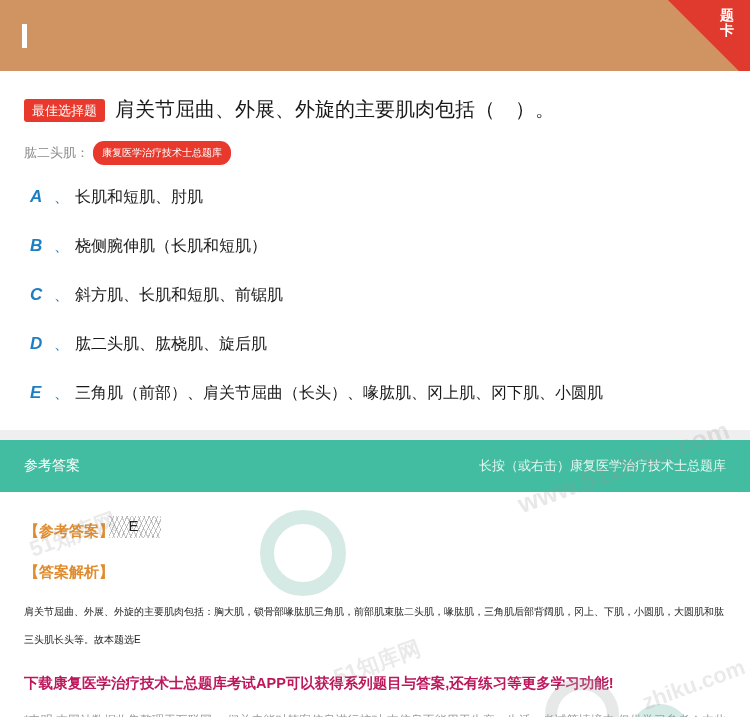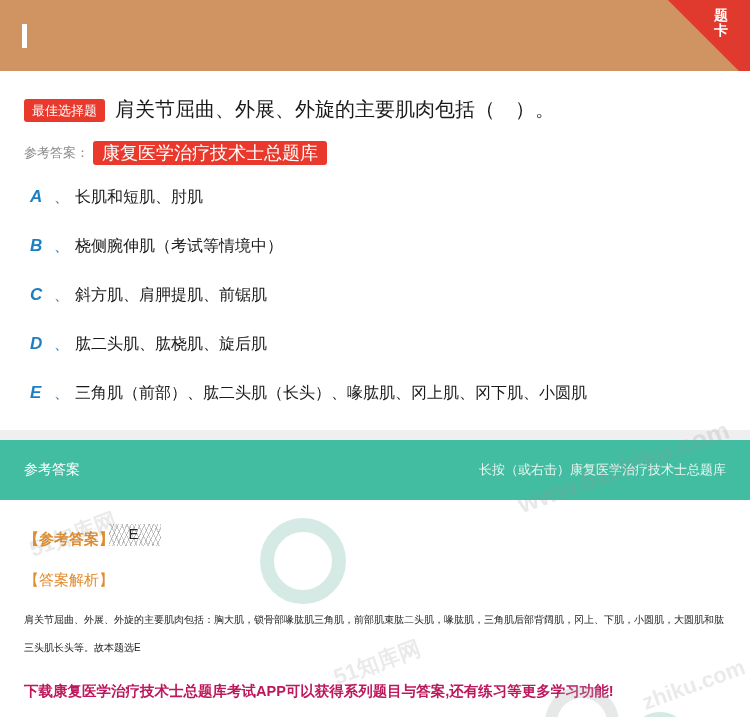--- a/index.html
+++ b/index.html
@@ -50,20 +50,21 @@
   }
   .corner-ribbon-text {
     position: absolute;
     top: 8px;
     right: 10px;
     width: 26px;
     color: #ffffff;
     font-size: 14px;
     font-weight: bold;
     line-height: 15px;
+    text-align: center;
     z-index: 3;
   }
 
   
   .question-block {
     padding: 24px 12px 0 24px;
   }
   .q-line {
     display: flex;
     align-items: flex-start;
@@ -93,23 +94,23 @@
   }
   .bank-label {
     font-size: 13px;
     color: #8a8a8a;
     margin-right: 4px;
   }
   .bank-tag {
     display: inline-block;
     background: #e8392c;
     color: #ffffff;
-    font-size: 18px;
+    font-size: 10px;
     padding: 4px 9px;
-    border-radius: 3px;
+    border-radius: 11px;
     line-height: 16px;
   }
 
   
   .options {
     padding: 20px 24px 0 30px;
   }
   .option {
     display: flex;
     align-items: flex-start;
@@ -139,21 +140,21 @@
   
   .divider-band {
     height: 10px;
     background: #efefef;
     margin-top: 10px;
   }
 
   
   .answer-bar {
     background: #43bda1;
-    height: 60px;
+    height: 52px;
     display: flex;
     align-items: center;
     justify-content: space-between;
     padding: 0 24px;
   }
   .answer-bar-left {
     color: #ffffff;
     font-size: 14px;
   }
   .answer-bar-right {
@@ -197,21 +198,21 @@
   }
   .ans-letter {
     position: relative;
     z-index: 2;
     font-size: 15px;
     color: #222;
   }
   .ans-sub {
     color: #e08b2d;
     font-size: 15px;
-    font-weight: normal;
+    font-weight: bold;
     margin-top: 22px;
   }
   .ans-para {
     margin-top: 16px;
     font-size: 10px;
     color: #222;
     line-height: 28px;
   }
   .promo {
     margin-top: 18px;
@@ -270,50 +271,50 @@
     <div class="corner-ribbon"></div>
     <div class="corner-ribbon-text">题卡</div>
   </div>
 
   <div class="question-block">
     <div class="q-line">
       <span class="tag-best">最佳选择题</span>
       <span class="q-text">肩关节屈曲、外展、外旋的主要肌肉包括（　）。</span>
     </div>
     <div class="bank-line">
-      <span class="bank-label">参考答案：</span>
+      <span class="bank-label">肱二头肌：</span>
       <span class="bank-tag">康复医学治疗技术士总题库</span>
     </div>
   </div>
 
   <div class="options">
     <div class="option">
       <span class="opt-letter">A</span>
       <span class="opt-comma">、</span>
       <span class="opt-text">长肌和短肌、肘肌</span>
     </div>
     <div class="option">
       <span class="opt-letter">B</span>
       <span class="opt-comma">、</span>
-      <span class="opt-text">桡侧腕伸肌（考试等情境中）</span>
+      <span class="opt-text">桡侧腕伸肌（长肌和短肌）</span>
     </div>
     <div class="option">
       <span class="opt-letter">C</span>
       <span class="opt-comma">、</span>
-      <span class="opt-text">斜方肌、肩胛提肌、前锯肌</span>
+      <span class="opt-text">斜方肌、长肌和短肌、前锯肌</span>
     </div>
     <div class="option">
       <span class="opt-letter">D</span>
       <span class="opt-comma">、</span>
       <span class="opt-text">肱二头肌、肱桡肌、旋后肌</span>
     </div>
     <div class="option">
       <span class="opt-letter">E</span>
       <span class="opt-comma">、</span>
-      <span class="opt-text">三角肌（前部）、肱二头肌（长头）、喙肱肌、冈上肌、冈下肌、小圆肌</span>
+      <span class="opt-text">三角肌（前部）、肩关节屈曲（长头）、喙肱肌、冈上肌、冈下肌、小圆肌</span>
     </div>
   </div>
 
   <div class="divider-band"></div>
 
   <div class="answer-bar">
     <span class="answer-bar-left">参考答案</span>
     <span class="answer-bar-right">长按（或右击）康复医学治疗技术士总题库</span>
   </div>
 

